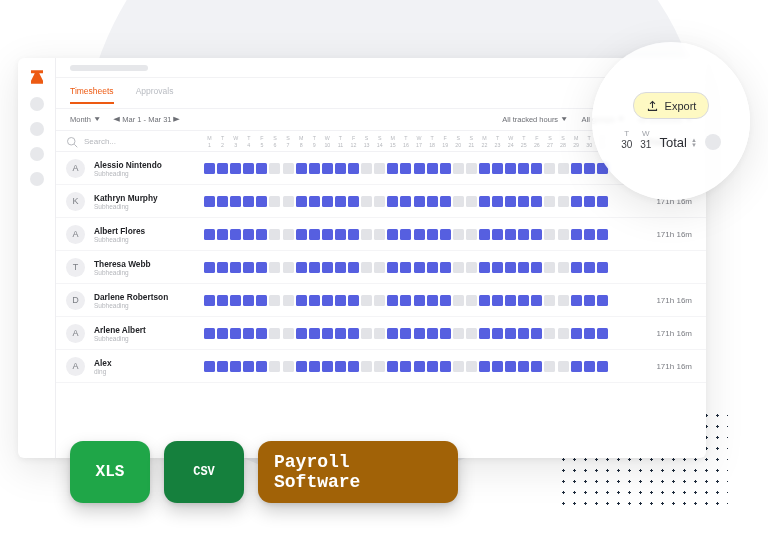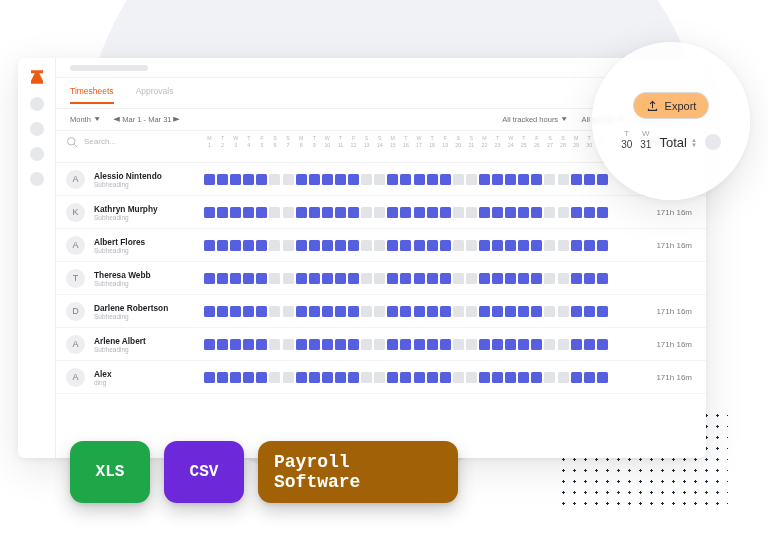--- a/index.html
+++ b/index.html
@@ -67,21 +67,21 @@
     border-top:1px solid #f1f1f4;
     border-bottom:1px solid #f1f1f4;
     justify-content:space-between;
   }
   .filterbar .spacer { flex:1; }
   .fsel { display:flex; align-items:center; gap:3px; cursor:pointer; white-space:nowrap; }
   .car { font-size:6.5px; line-height:1; transform:scaleX(1.3); }
 
   .hdrrow {
     display:flex; align-items:center;
-    padding:4px 14px 14px 10px;
+    padding:4px 14px 3px 10px;
     border-bottom:1px solid #f1f1f4;
   }
   .searchcol {
     width:138px;
     display:flex; align-items:center; gap:6px;
     color:#b5b7bc; font-size:8px;
   }
   .search-icon { width:12px; height:12px; }
   .search-icon circle { stroke:#b5b7bc; stroke-width:1.3; fill:none; }
   .search-icon line { stroke:#b5b7bc; stroke-width:1.3; }
@@ -138,21 +138,21 @@
     z-index:5;
     display:flex; flex-direction:column; align-items:center; justify-content:center;
     gap:10px;
   }
   .exportbtn {
     display:flex; align-items:center; gap:6px;
     border:1px solid #d8d9dd;
     border-radius:13px;
     padding:6px 12px;
     font-size:11px; color:#2b2d33;
-    background:#fdba74;
+    background:#fef9c3;
     cursor:pointer;
   }
   .exportbtn svg { width:13px; height:13px; }
   .tcol { display:flex; align-items:flex-end; gap:8px; font-size:9px; color:#5a5c61; }
   .tcol .dayhead { display:flex; flex-direction:column; align-items:center; gap:1px; font-size:8px; color:#9fa2a8; }
   .tcol .dayhead .dn { font-size:10px; color:#3a3c41; }
   .tcol .tot { display:flex; align-items:center; gap:4px; font-size:13px; color:#2b2d33; }
   .tcol .tot .updn { display:flex; flex-direction:column; line-height:5px; color:#a0a2a7; font-size:6px; }
   .tcol .rc { width:16px; height:16px; border-radius:50%; background:#e7e8eb; }
 
@@ -167,21 +167,21 @@
   .badge {
     height:62px;
     border-radius:13px;
     display:flex; align-items:center; justify-content:center;
     font-weight:700; font-size:18px;
     box-shadow:0 8px 18px rgba(0,0,0,0.20), 0 2px 4px rgba(0,0,0,0.10);
     color:#ffffff;
     padding:0 16px;
   }
   .badge.xls { width:80px; background:#1FA648; font-size:16px; }
-  .badge.csv { width:80px; background:#6d28d9; font-size:16px; }
+  .badge.csv { width:80px; background:#15803d; font-size:12px; }
   .badge.pay { width:200px; background:#a16207; }
 </style>
 </head>
 <body>
 
 <div class="blob"></div>
 <div class="dots"></div>
 
 <div class="app">
   <div class="leftbar">

